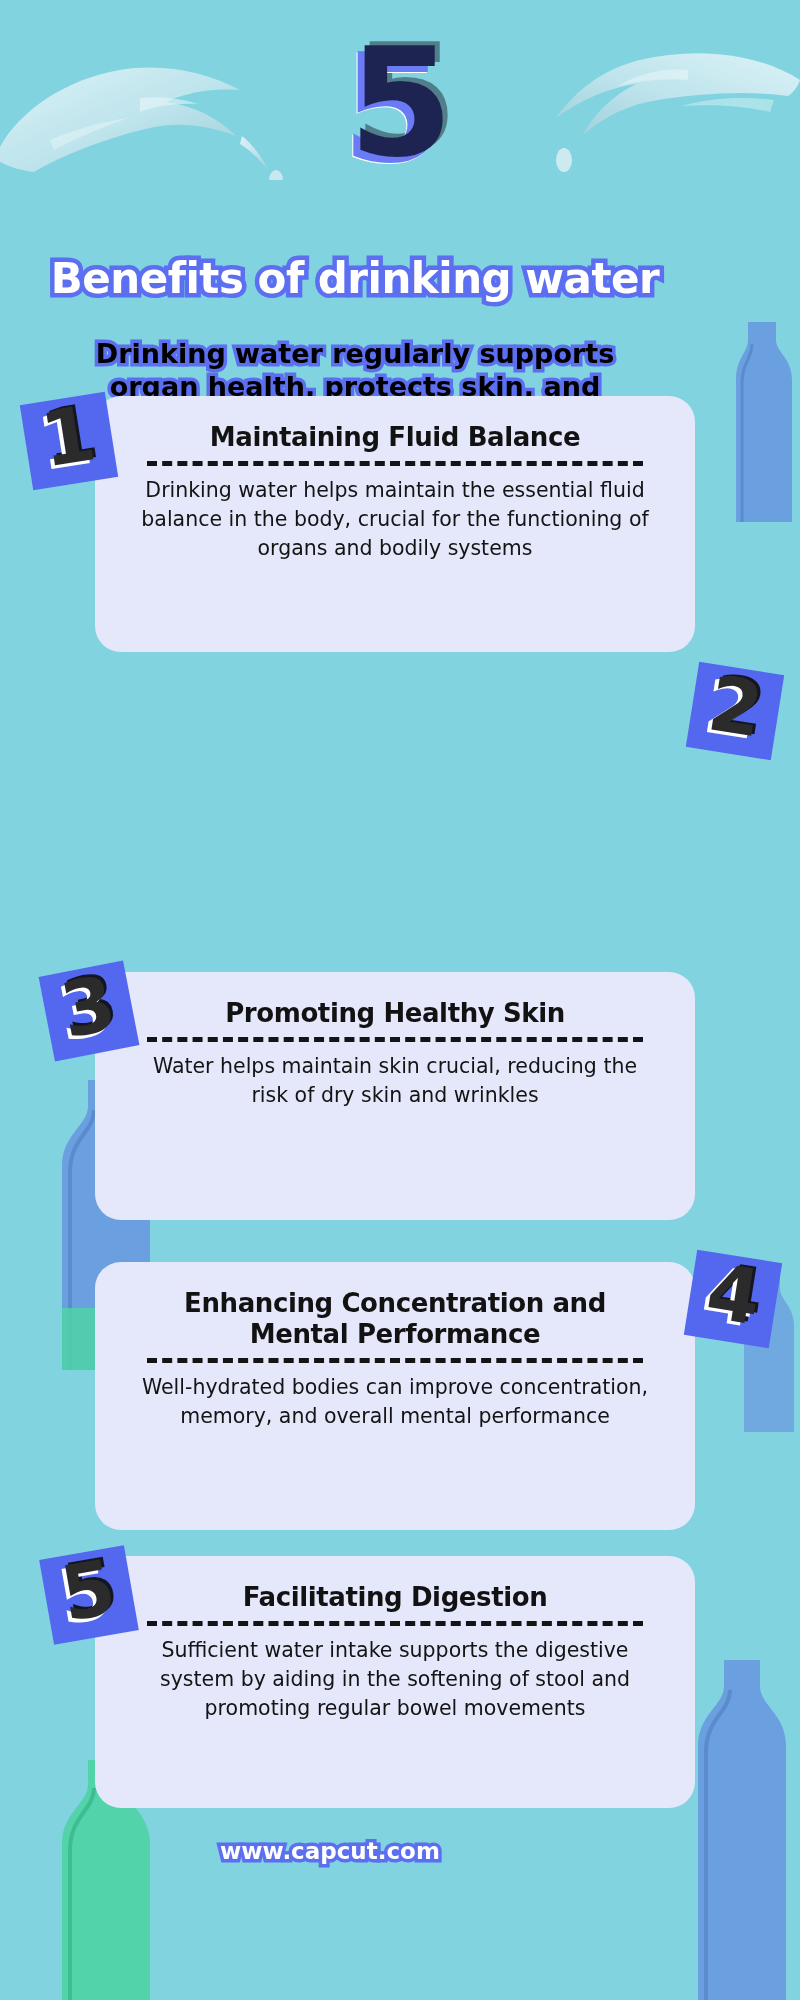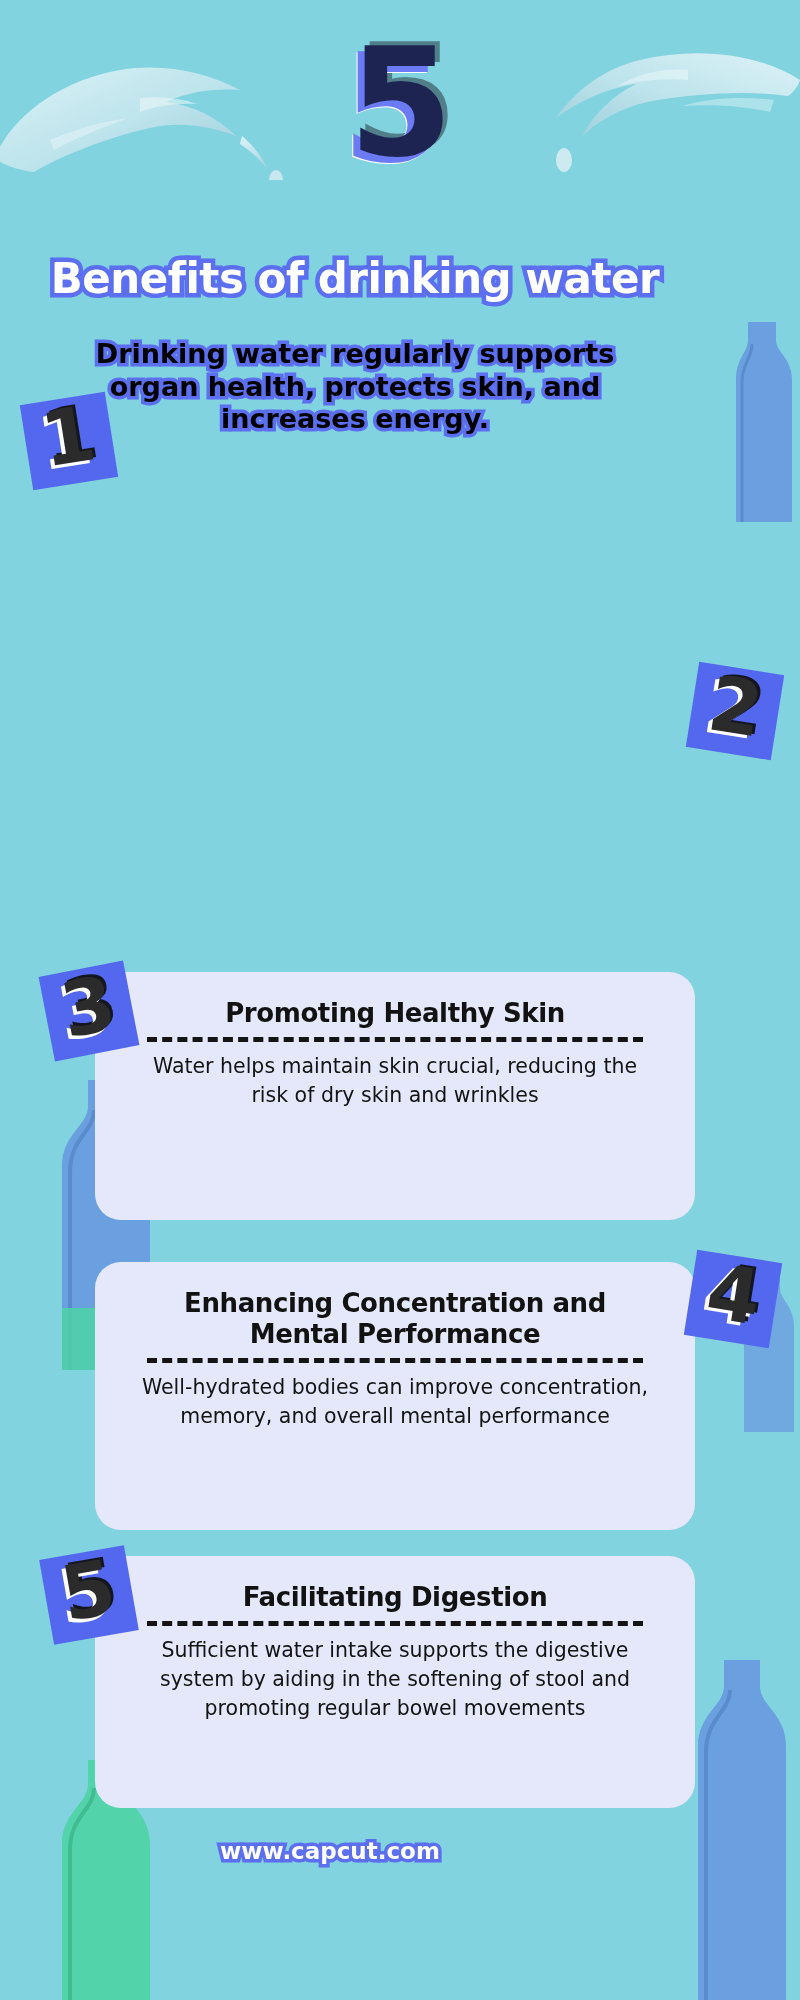--- a/index.html
+++ b/index.html
@@ -242,20 +242,25 @@
 
 <div class="page">
 
   <div class="hero-number">5</div>
 
   <div class="title-wrap">
     <h1 class="main-title">Benefits of drinking water</h1>
     <span class="subtitle">Drinking water regularly supports organ health, protects skin, and increases energy.</span>
   </div>
 
+  <div class="card" style="top:396px; min-height:256px;">
+    <h2 class="card-title">Maintaining Fluid Balance</h2>
+    <div class="divider"></div>
+    <p class="card-body">Drinking water helps maintain the essential fluid balance in the body, crucial for the functioning of organs and bodily systems</p>
+  </div>
   <div class="badge" style="top:398px; left:26px; transform:rotate(-9deg);">
     <span>1</span>
   </div>
 
   <div class="badge" style="top:668px; right:22px; transform:rotate(9deg);">
     <span>2</span>
   </div>
 
   <div class="card" style="top:972px; min-height:248px;">
     <h2 class="card-title">Promoting Healthy Skin</h2>

